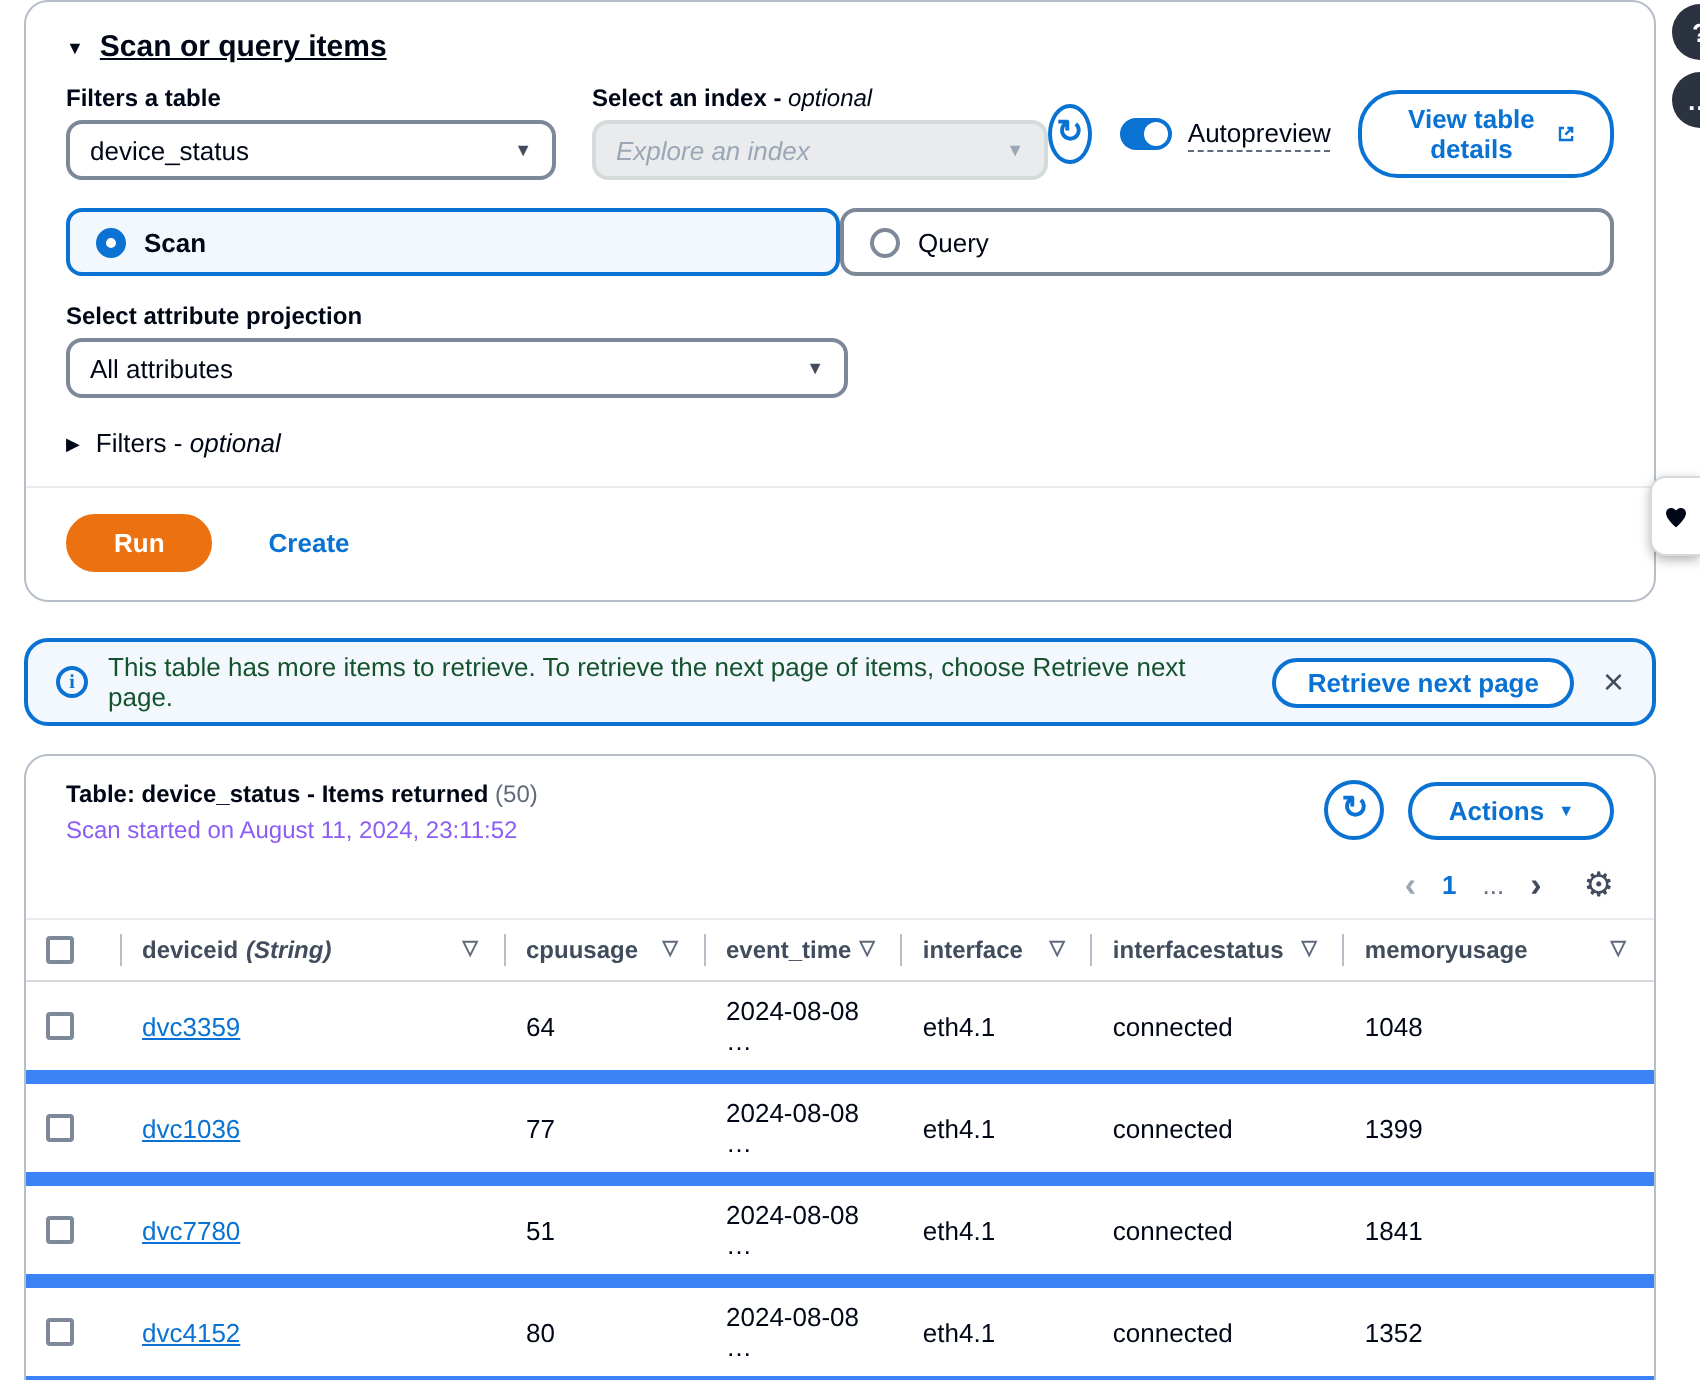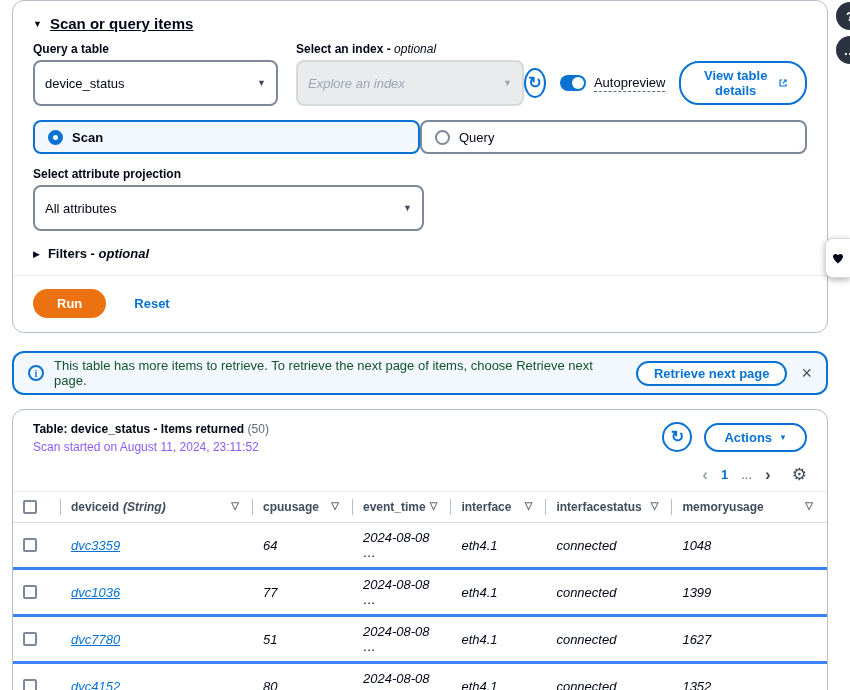--- a/index.html
+++ b/index.html
@@ -36,21 +36,21 @@
   .panel-title { font-size: 15px; font-weight: 700; text-decoration: underline; }
 
   .form-row { display: flex; align-items: flex-end; margin-top: 10px; }
   .field { display: flex; flex-direction: column; }
   .field + .field { margin-left: 18px; }
   .field-label { font-size: 12px; font-weight: 700; margin-bottom: 4px; }
   .field-label .opt { font-style: italic; font-weight: 400; }
 
   .select {
     display: flex; align-items: center; justify-content: space-between;
-    border: 2px solid #7d8998; border-radius: 8px; height: 46px; padding: 0 10px;
+    border: 2px solid #7d8998; border-radius: 8px; height: 30px; padding: 0 10px;
     background: #fff; font-size: 13px; cursor: pointer;
   }
   .select .select-caret { font-size: 9px; color: #414d5c; margin-left: 10px; }
   .select.w-table { width: 245px; }
   .select.w-index { width: 228px; }
   .select.w-proj  { width: 391px; }
   .select.disabled { background: #e9ebed; border-color: #d5dbdb; color: #9ba7b6; font-style: italic; cursor: default; }
   .select.disabled .select-caret { color: #9ba7b6; }
 
   .right-controls { display: flex; align-items: center; margin-left: auto; gap: 14px; padding-bottom: 1px; }
@@ -79,21 +79,21 @@
   }
   .tile.selected { border-color: #0972d3; background: #f2f8fd; }
   .tile.selected .tile-label { font-weight: 700; }
   .radio { width: 15px; height: 15px; border-radius: 50%; border: 2px solid #7d8998; background: #fff; flex: 0 0 auto; }
   .radio.checked { border: 5px solid #0972d3; }
   .tile-label { font-size: 13px; }
 
   .proj-label { margin-top: 13px; }
   .filters-row { display: flex; align-items: center; gap: 8px; margin-top: 15px; cursor: pointer; }
   .filters-caret { font-size: 9px; }
-  .filters-label { font-size: 13px; font-weight: 700; }
+  .filters-label { font-size: 13px; font-weight: 400; }
   .filters-label .opt { font-style: italic; }
 
   .panel-divider { border: none; border-top: 1px solid #e9ebed; margin: 14px -20px 0; }
 
   .run-row { display: flex; align-items: center; gap: 28px; padding-top: 13px; }
   .btn-primary {
     background: #ec7211; border: 2px solid #ec7211; color: #fff; font-weight: 700;
     font-size: 13px; border-radius: 20px; padding: 5px 22px; cursor: pointer;
     font-family: "Liberation Sans", sans-serif;
   }
@@ -143,21 +143,21 @@
     font-size: 12px; font-weight: 700; color: #414d5c; text-align: left;
     padding: 8px 10px; border-top: 1px solid #e9ebed; border-bottom: 1px solid #d5dbdb;
     position: relative;
   }
   table.items th:not(:last-child)::after {
     content: ""; position: absolute; right: 0; top: 7px; bottom: 7px; width: 1px; background: #b6bec9;
   }
   .th-inner { display: flex; align-items: flex-start; gap: 4px; }
   .th-type { font-style: italic; }
   .sort-icon { margin-left: auto; color: #5f6b7a; font-size: 10px; padding-right: 4px; cursor: pointer; }
-  table.items td { padding: 7px 10px; border-bottom: 3px solid #3b82f6; font-size: 13px; color: #000716; font-style: italic; }
+  table.items td { padding: 7px 10px; border-bottom: 7px solid #3b82f6; font-size: 13px; color: #000716; }
   td.cb-cell, th.cb-cell { padding-left: 20px; }
   .checkbox { width: 14px; height: 14px; border: 2px solid #7d8998; border-radius: 2px; background: #fff; cursor: pointer; }
   a.item-link { color: #0972d3; text-decoration: underline; cursor: pointer; }
 </style>
 </head>
 <body>
 
 <div class="page">
 
 
@@ -170,21 +170,21 @@
 
   <section class="card scan-card">
 
     <div class="panel-header">
       <span class="panel-caret">▼</span>
       <span class="panel-title">Scan or query items</span>
     </div>
 
     <div class="form-row">
       <div class="field">
-        <span class="field-label">Query a table</span>
+        <span class="field-label">Filters a table</span>
         <div class="select w-table">
           <span>device_status</span>
           <span class="select-caret">▼</span>
         </div>
       </div>
 
       <div class="field">
         <span class="field-label"><span>Select an index - </span><span class="opt">optional</span></span>
         <div class="select w-index disabled">
           <span>Explore an index</span>
@@ -234,21 +234,21 @@
 
     <div class="filters-row">
       <span class="filters-caret">▶</span>
       <span class="filters-label"><span>Filters - </span><span class="opt">optional</span></span>
     </div>
 
     <hr class="panel-divider">
 
     <div class="run-row">
       <button class="btn-primary">Run</button>
-      <button class="btn-link">Reset</button>
+      <button class="btn-link">Create</button>
     </div>
   </section>
 
   <div class="side-tab">
     <svg width="16" height="15" viewBox="0 0 16 15" fill="#000716">
       <path d="M3 5.6 C3 3 6 2 8 4.2 C10 2 13 3 13 5.6 C13 8.6 8 12.6 8 12.6 C8 12.6 3 8.6 3 5.6 Z"></path>
     </svg>
   </div>
 
   <div class="banner">
@@ -366,21 +366,21 @@
         </tr>
         <tr>
           <td class="cb-cell">
               <div class="checkbox"></div>
             </td>
           <td><a class="item-link">dvc7780</a></td>
           <td>51</td>
           <td>2024-08-08 …</td>
           <td>eth4.1</td>
           <td>connected</td>
-          <td>1627</td>
+          <td>1841</td>
         </tr>
         <tr>
           <td class="cb-cell">
               <div class="checkbox"></div>
             </td>
           <td><a class="item-link">dvc4152</a></td>
           <td>80</td>
           <td>2024-08-08 …</td>
           <td>eth4.1</td>
           <td>connected</td>

